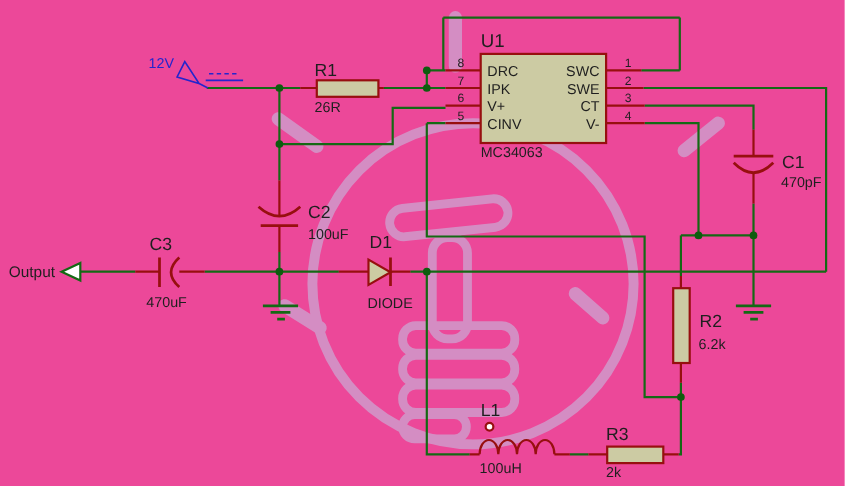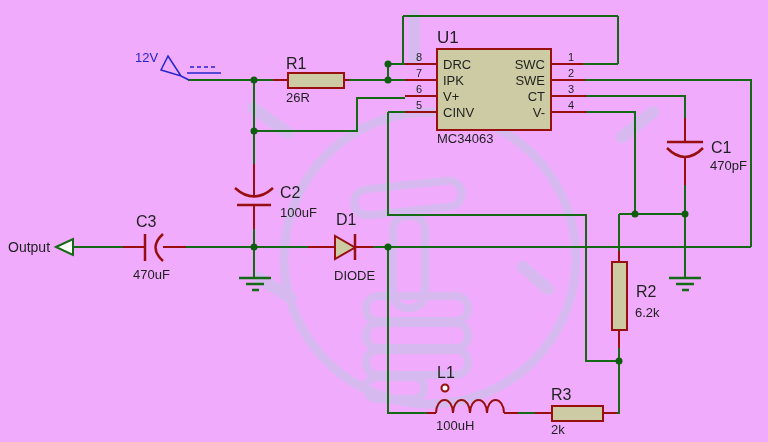--- a/index.html
+++ b/index.html
@@ -1,16 +1,16 @@
 <!DOCTYPE html>
 <html><head>
 <meta charset="utf-8">
 <style>
   html,body { margin:0; padding:0; background:#ffffff; }
-  .canvas { position:relative; width:768px; height:442px; background:#f0abfc; overflow:hidden; }
+  .canvas { position:relative; width:768px; height:442px; background:#ec4899; overflow:hidden; }
   svg text { font-family:"Liberation Sans", sans-serif; fill:#1f1f1f; }
   .ref  { font-size:16px; }
   .u1ref{ font-size:17px; }
   .val  { font-size:13px; }
   .pin-name { font-size:13px; }
   .pin-num  { font-size:11px; }
   .out-lbl  { font-size:14px; }
   .pwr-lbl  { font-size:13px; fill:#2525cd; }
   .wire   { stroke:#146914; stroke-width:2; fill:none; }
   .lead   { stroke:#970f0f; stroke-width:2; fill:none; }

